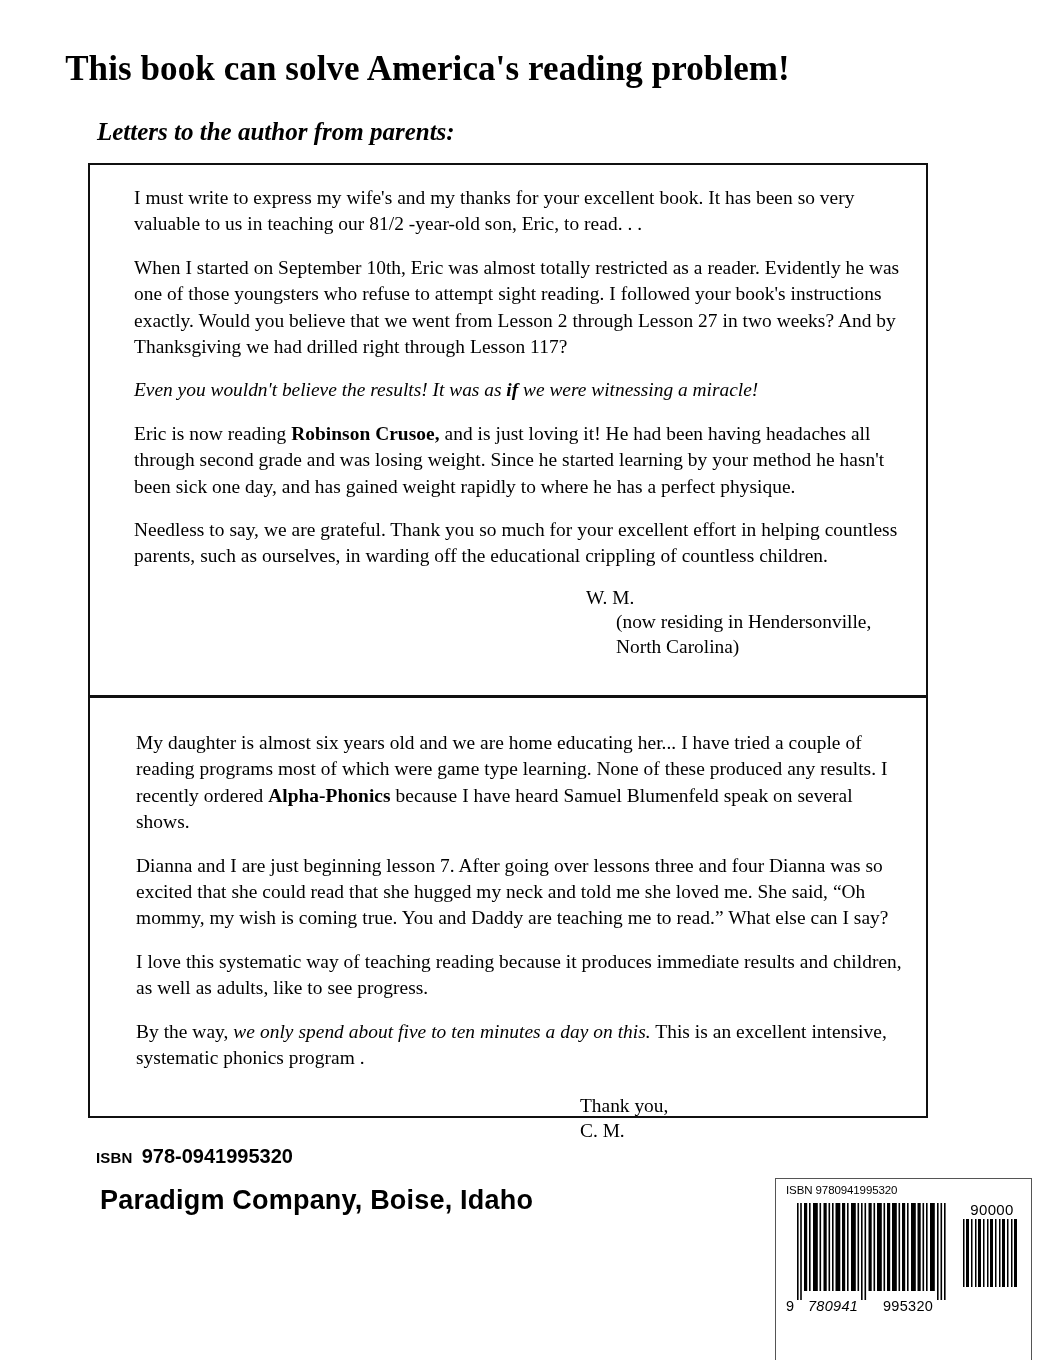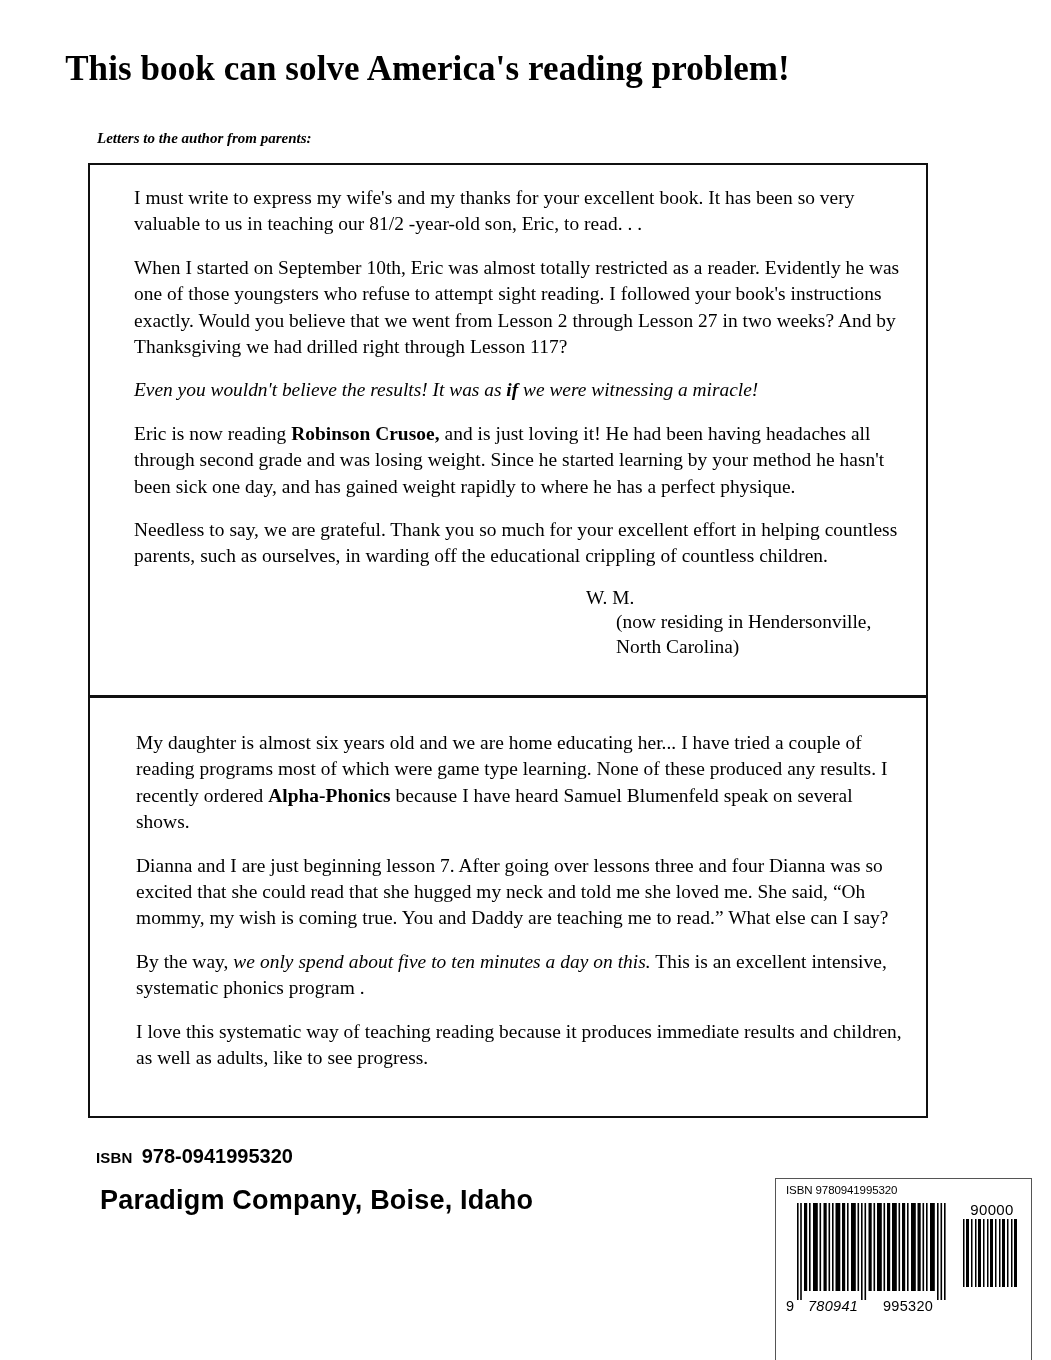--- a/index.html
+++ b/index.html
@@ -32,25 +32,25 @@
     font-weight: bold;
     font-size: 35px;
     letter-spacing: 0.1px;
     line-height: 42px;
     white-space: nowrap;
   }
 
   .subhead {
     position: absolute;
     left: 97px;
-    top: 126px;
+    top: 120px;
     font-family: "Liberation Serif", "DejaVu Serif", serif;
     font-style: italic;
     font-weight: bold;
-    font-size: 15px;
+    font-size: 25px;
     line-height: 24px;
   }
 
   
   .letters-box {
     position: absolute;
     left: 88px;
     top: 163px;
     width: 840px;
     height: 955px;
@@ -229,24 +229,28 @@
     </div>
 
     <div class="divider"></div>
 
     <div class="letter letter-two">
 
       <p class="para"><span>My daughter is almost six years old and we are home educating her... I have tried a couple of reading programs most of which were game type learning. None of these produced any results. I recently ordered </span><b>Alpha-Phonics</b><span>  because I have heard  Samuel Blumenfeld speak on several shows.</span></p>
 
       <p class="para">Dianna and I are just beginning lesson 7. After going over lessons three and four Dianna was so excited that she could read that she hugged my neck and told me she loved me. She said, “Oh mommy, my wish is coming true. You and Daddy are teaching me to read.” What else can I say?</p>
 
+      <p class="para">I love this systematic way of teaching reading because it produces immediate results and children, as well as adults, like to see progress.</p>
+
       <p class="para"><span>By the way, </span><i>we only spend about  five to ten minutes a day on this.</i><span> This is an excellent intensive, systematic phonics program .</span></p>
 
-      <p class="para">I love this systematic way of teaching reading because it produces immediate results and children, as well as adults, like to see progress.</p>
-
+      <div class="signature-two">
+        <div class="sig2-line">Thank you,</div>
+        <div class="sig2-line">C. M.</div>
+      </div>
     </div>
   </div>
 
   <div class="isbn-line"><span class="isbn-label">ISBN</span><span class="isbn-number">978-0941995320</span></div>
 
   <div class="publisher">Paradigm Company, Boise, Idaho</div>
 
   <div class="barcode-box">
 
     <div class="barcode-isbn">ISBN 9780941995320</div>

